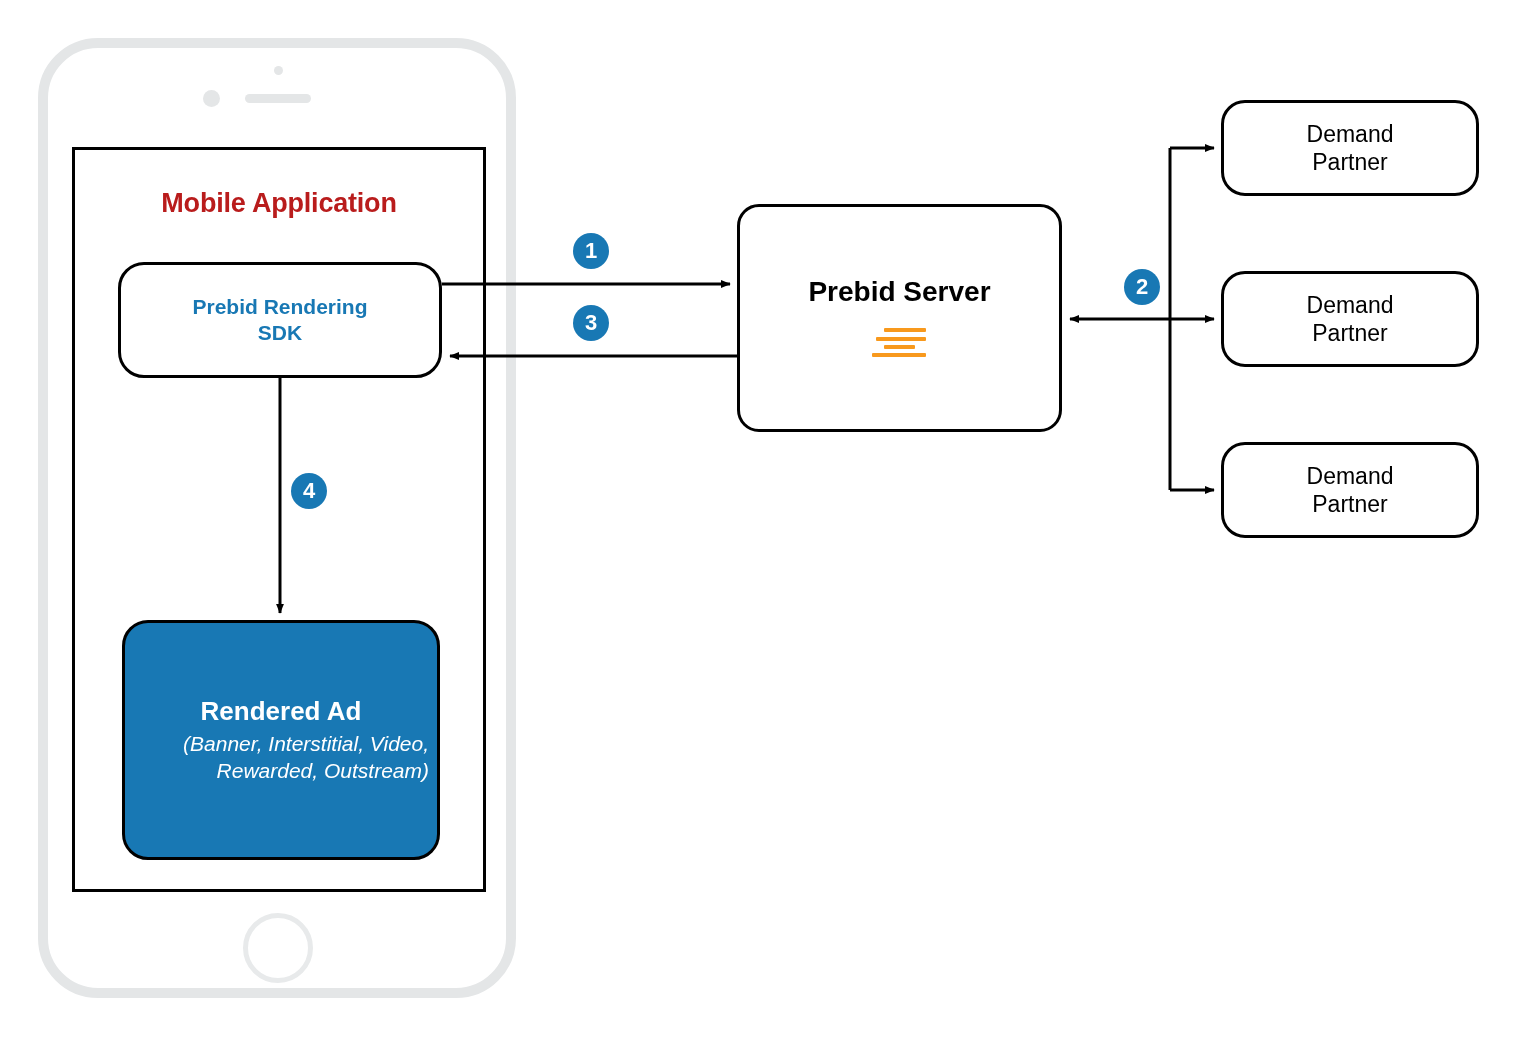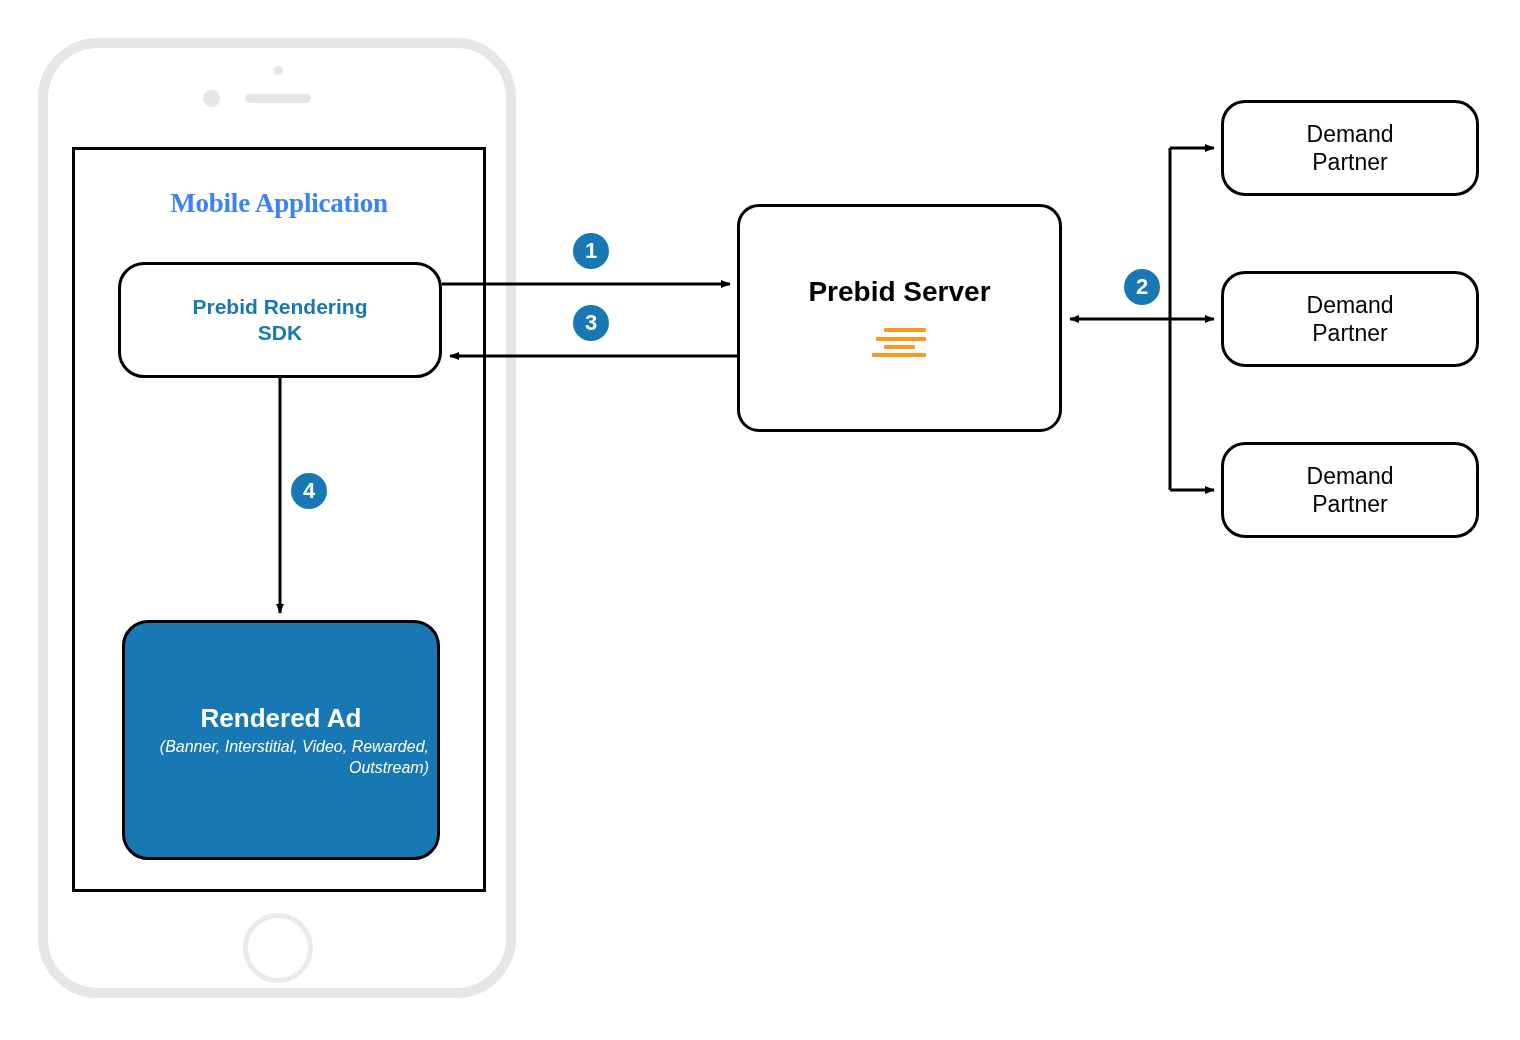--- a/index.html
+++ b/index.html
@@ -82,23 +82,22 @@
     box-sizing: border-box;
   }
   .app-title {
     position: absolute;
     left: 72px;
     top: 188px;
     width: 414px;
     text-align: center;
     font-size: 27px;
     font-weight: bold;
-    color: #3b82f6;
+    color: #b91c1c;
     letter-spacing: -0.2px;
-    font-family: Liberation Serif, serif;
   }
 
   
   .rbox {
     position: absolute;
     border: 3px solid #000000;
     background: #ffffff;
     box-sizing: border-box;
     display: flex;
     align-items: center;
@@ -122,21 +121,21 @@
     color: #ffffff;
     flex-direction: column;
     line-height: 1.28;
     text-align: right;
   }
   .ad-title {
     font-size: 26px;
     font-weight: bold;
   }
   .ad-sub {
-    font-size: 16px;
+    font-size: 21px;
     font-style: italic;
     font-weight: normal;
     margin-top: 2px;
     padding: 0 8px;
   }
 
   .server-box {
     left: 737px; top: 204px;
     width: 325px; height: 228px;
     border-radius: 22px;

